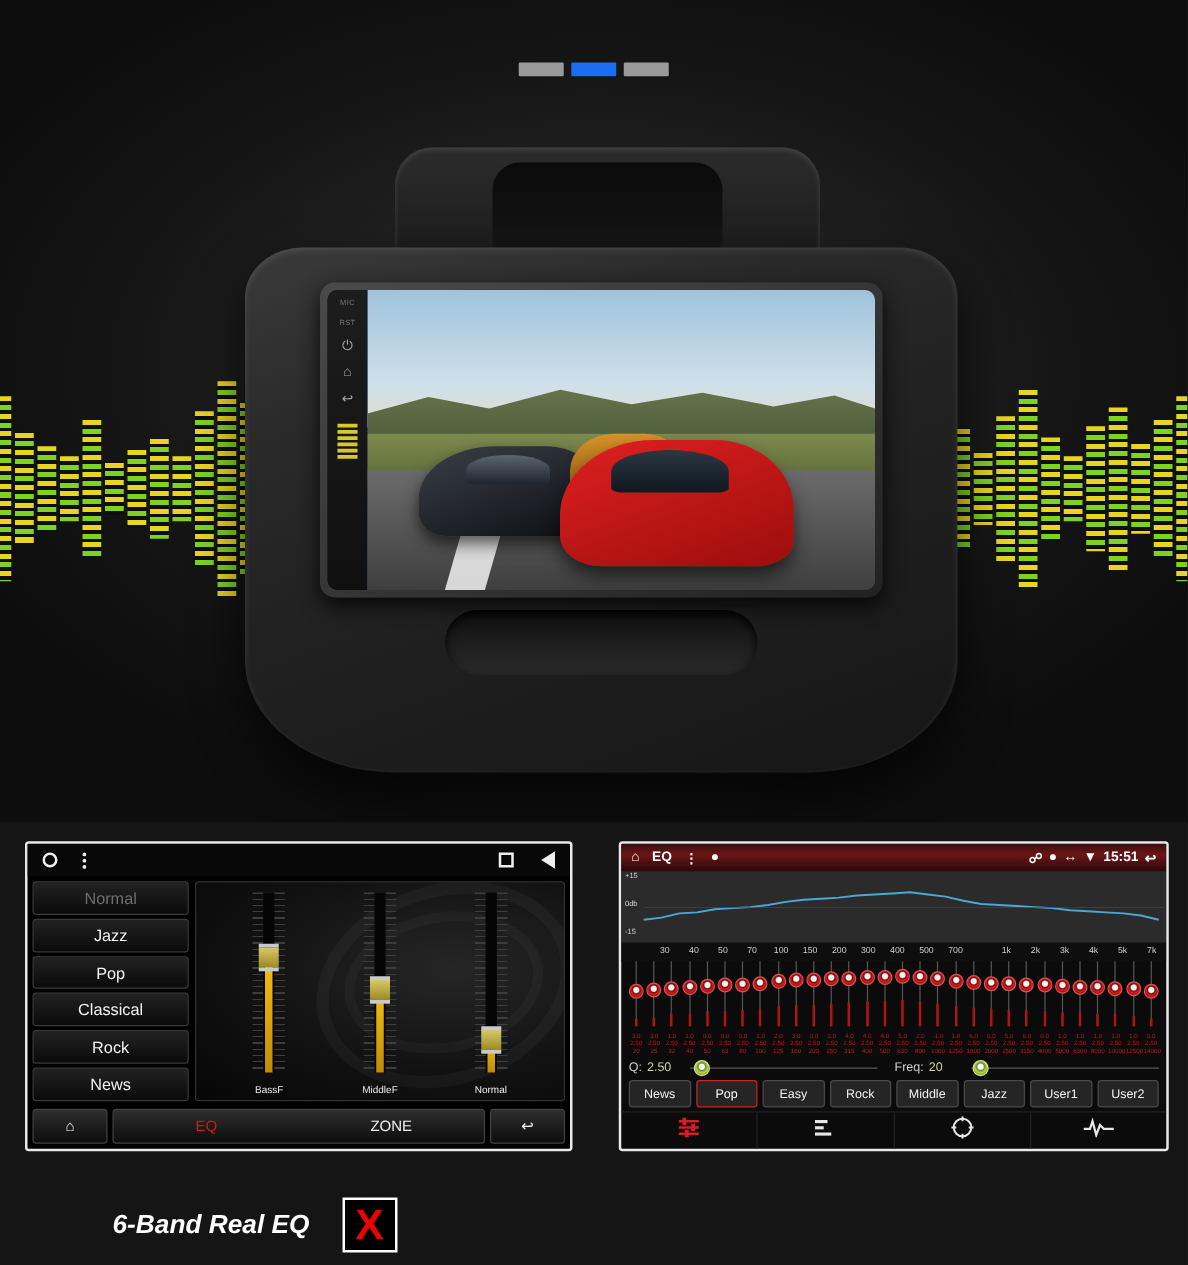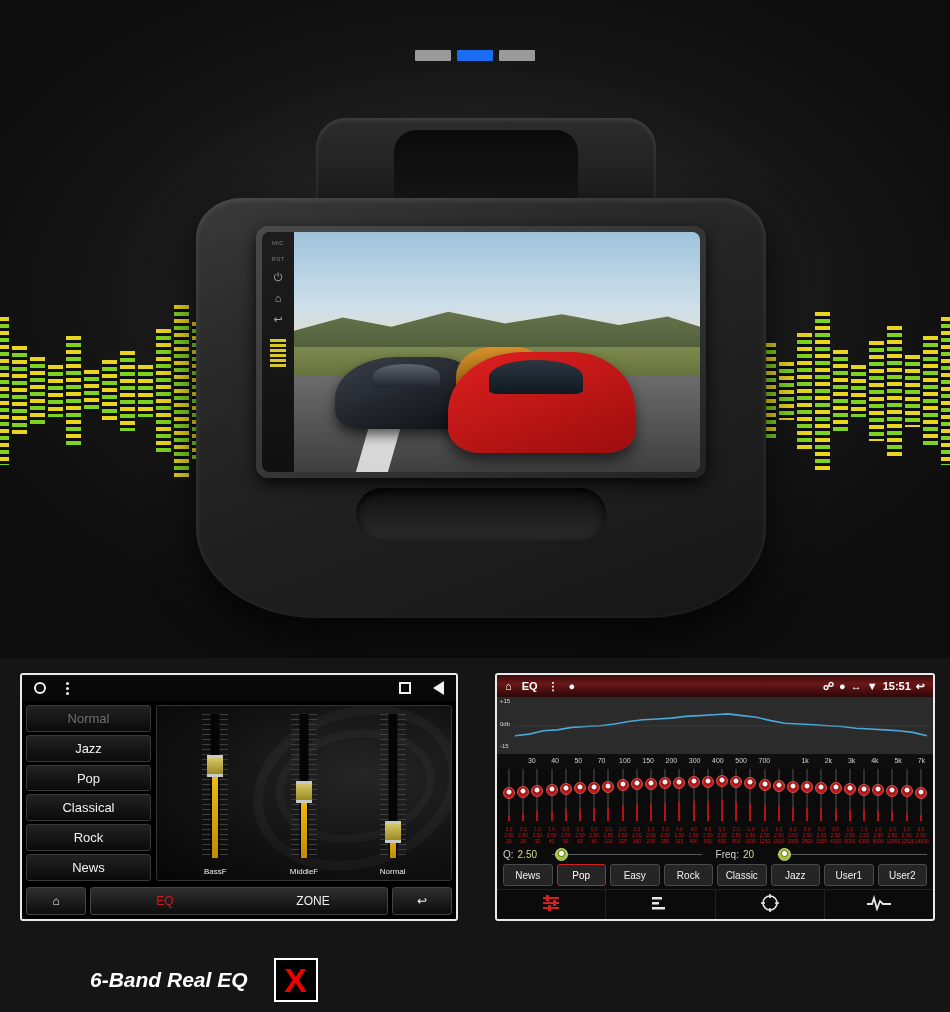--- a/index.html
+++ b/index.html
@@ -699,21 +699,21 @@
           <span class="hline"></span>
           <span class="hknob" style="left: 1%;"></span>
         </span>
     </div>
 
     <div id="presets30">
         <div class="p30">News</div>
         <div class="p30 sel">Pop</div>
         <div class="p30">Easy</div>
         <div class="p30">Rock</div>
-        <div class="p30">Classic</div>
+        <div class="p30">Middle</div>
         <div class="p30">Jazz</div>
         <div class="p30">User1</div>
         <div class="p30">User2</div>
       </div>
     <div id="tabs30">
         <div class="t30">
           <span><svg width="20" height="16" viewBox="0 0 20 16">
               <g stroke="#d12222" stroke-width="2" fill="none">
                 <line x1="2" y1="3" x2="18" y2="3"></line>
                 <line x1="2" y1="8" x2="18" y2="8"></line>

